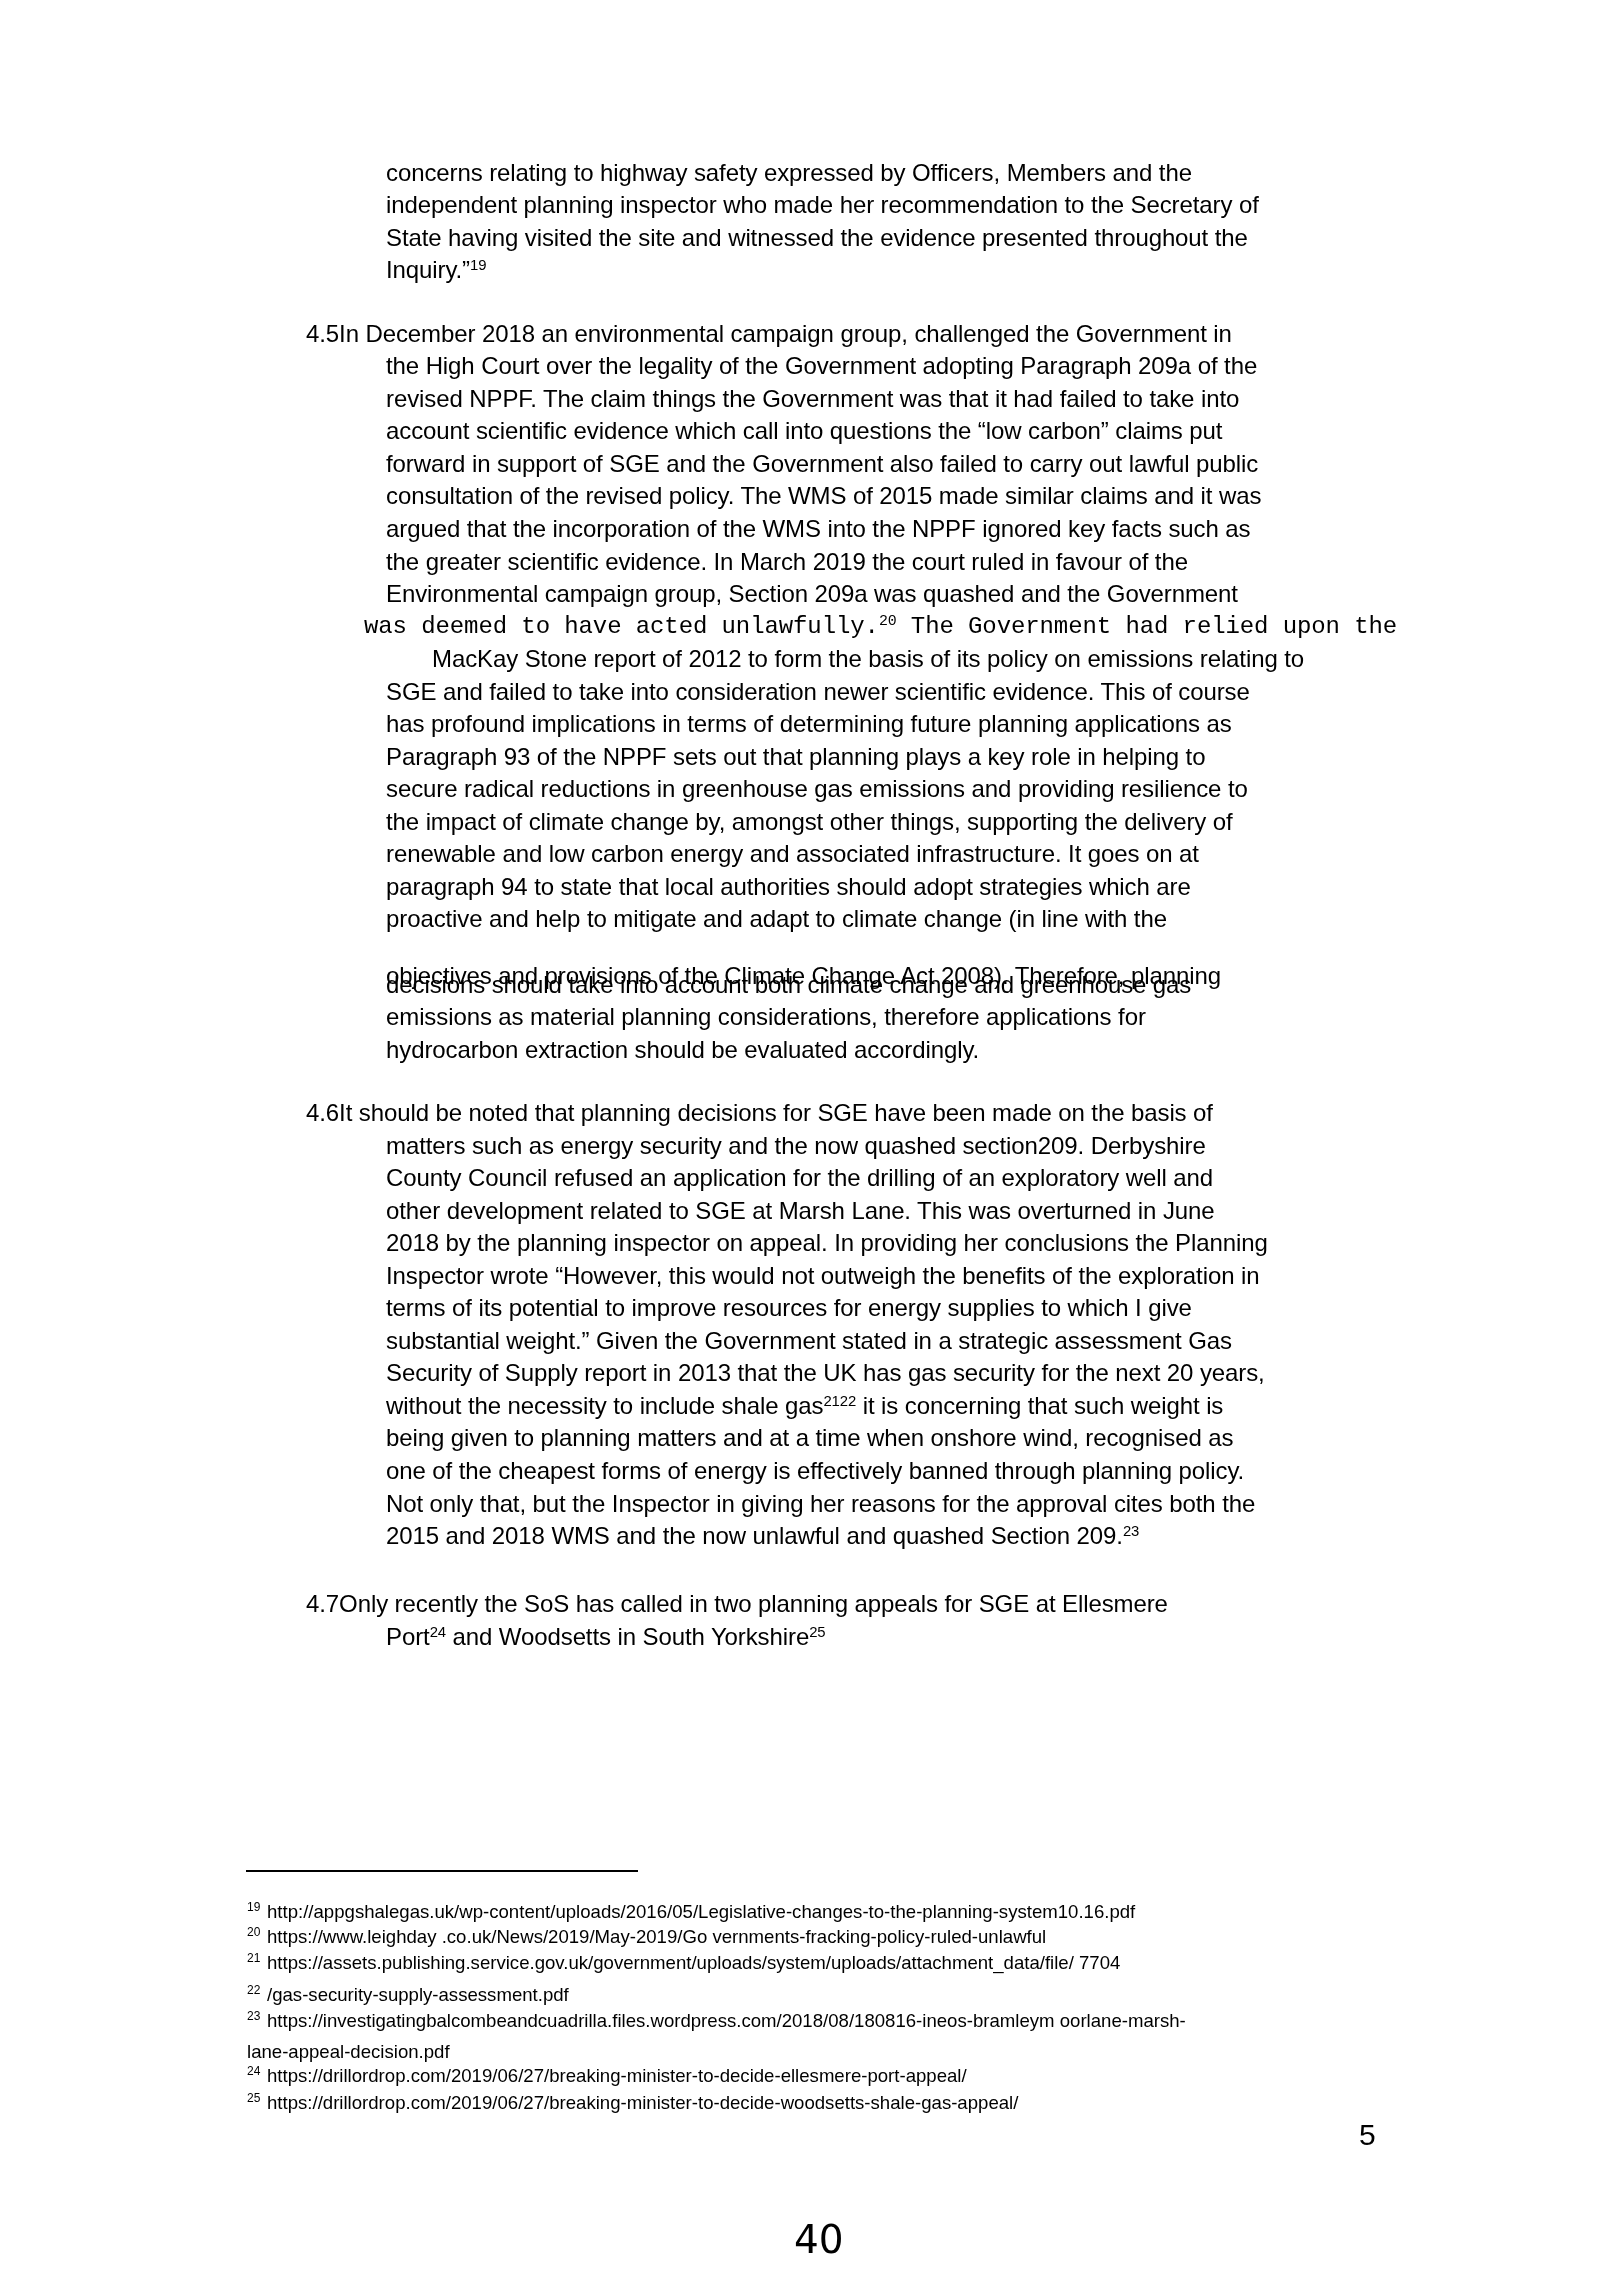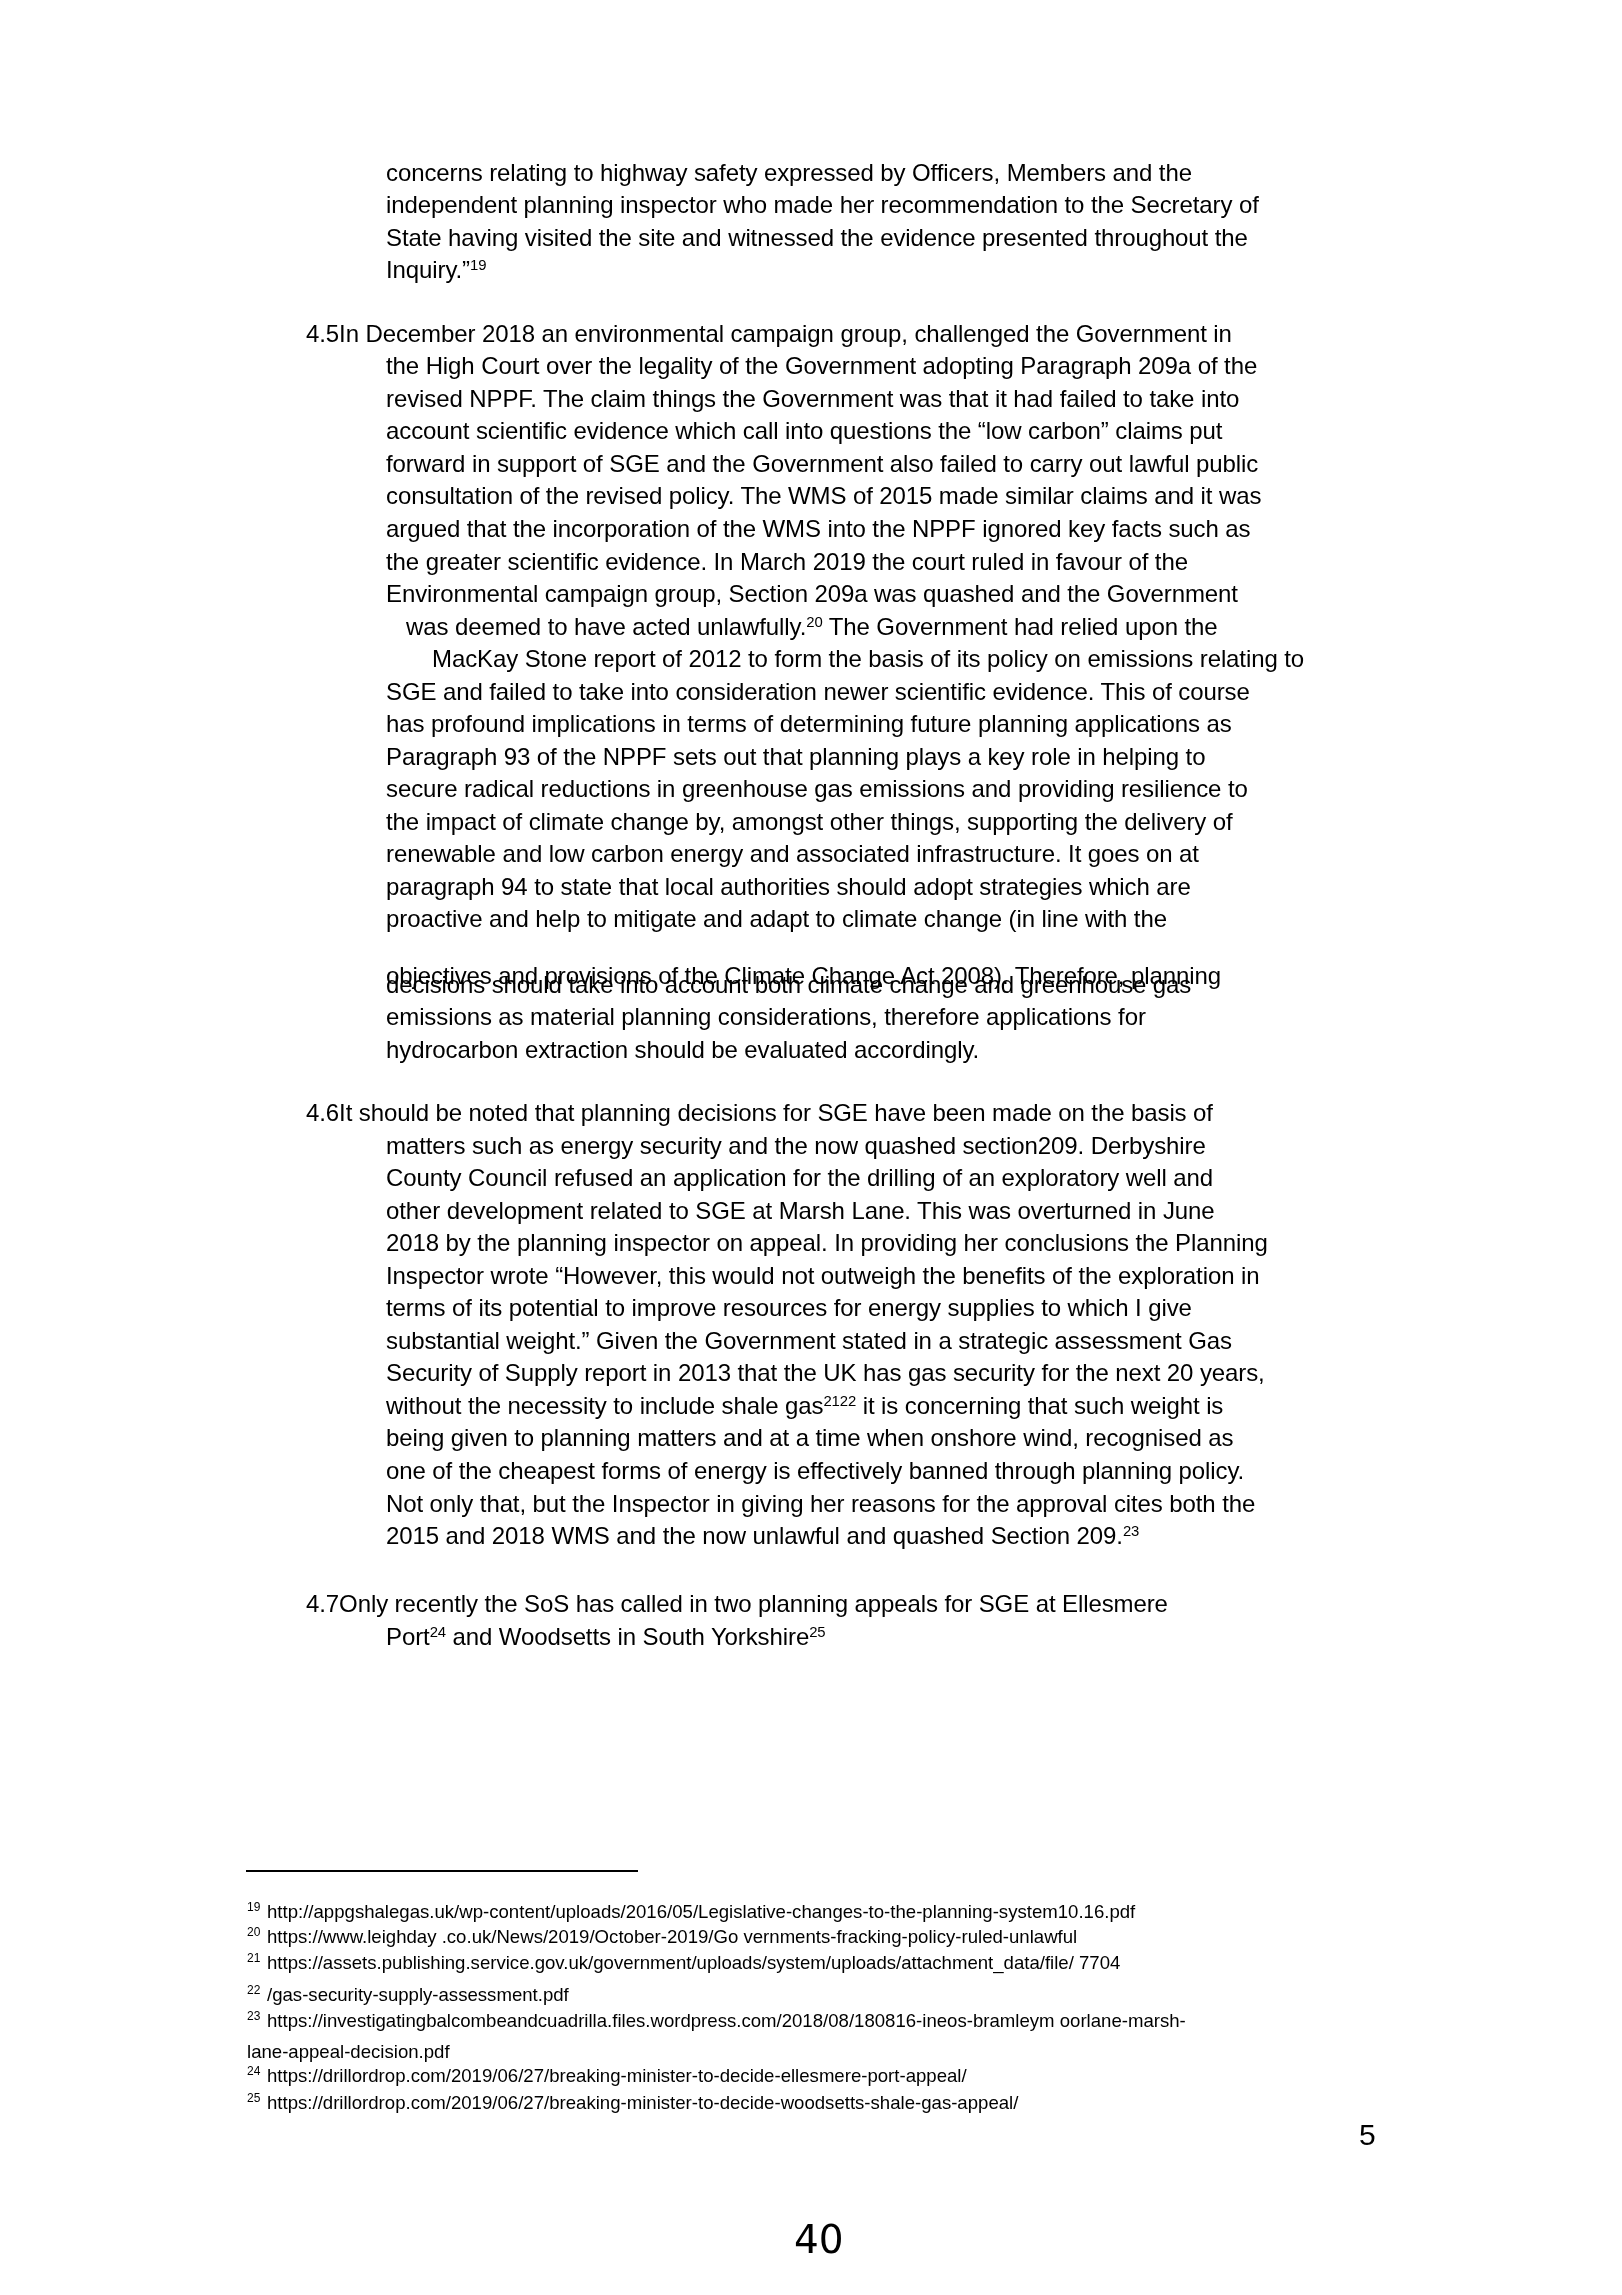--- a/index.html
+++ b/index.html
@@ -96,21 +96,21 @@
       <div>
         <div class="line" style="top: 318px; left: 306px;"><span class="para-num">4.5 </span><span>In December 2018 an environmental campaign group, challenged the Government in</span></div>
         <div class="line" style="top: 350px; left: 386px;"><span>the High Court over the legality of the Government adopting Paragraph 209a of the</span></div>
         <div class="line" style="top: 383px; left: 386px;"><span>revised NPPF. The claim things the Government was that it had failed to take into</span></div>
         <div class="line" style="top: 415px; left: 386px;"><span>account scientific evidence which call into questions the “low carbon” claims put</span></div>
         <div class="line" style="top: 448px; left: 386px;"><span>forward in support of SGE and the Government also failed to carry out lawful public</span></div>
         <div class="line" style="top: 480px; left: 386px;"><span>consultation of the revised policy. The WMS of 2015 made similar claims and it was</span></div>
         <div class="line" style="top: 513px; left: 386px;"><span>argued that the incorporation of the WMS into the NPPF ignored key facts such as</span></div>
         <div class="line" style="top: 546px; left: 386px;"><span>the greater scientific evidence. In March 2019 the court ruled in favour of the</span></div>
         <div class="line" style="top: 578px; left: 386px;"><span>Environmental campaign group, Section 209a was quashed and the Government</span></div>
-        <div class="line" style="top: 611px; left: 406px;"><span>was deemed to have acted unlawfully.</span><sup>20</sup><span> The Government had relied upon the</span></div>
+        <div class="line" style="top: 611px; left: 364px; font-family: Liberation Mono, monospace;"><span>was deemed to have acted unlawfully.</span><sup>20</sup><span> The Government had relied upon the</span></div>
         <div class="line" style="top: 643px; left: 386px; margin-left: 46px;"><span>MacKay Stone report of 2012 to form the basis of its policy on emissions relating to</span></div>
         <div class="line" style="top: 676px; left: 386px;"><span>SGE and failed to take into consideration newer scientific evidence. This of course</span></div>
         <div class="line" style="top: 708px; left: 386px;"><span>has profound implications in terms of determining future planning applications as</span></div>
         <div class="line" style="top: 741px; left: 386px;"><span>Paragraph 93 of the NPPF sets out that planning plays a key role in helping to</span></div>
         <div class="line" style="top: 773px; left: 386px;"><span>secure radical reductions in greenhouse gas emissions and providing resilience to</span></div>
         <div class="line" style="top: 806px; left: 386px;"><span>the impact of climate change by, amongst other things, supporting the delivery of</span></div>
         <div class="line" style="top: 838px; left: 386px;"><span>renewable and low carbon energy and associated infrastructure. It goes on at</span></div>
         <div class="line" style="top: 871px; left: 386px;"><span>paragraph 94 to state that local authorities should adopt strategies which are</span></div>
         <div class="line" style="top: 903px; left: 386px;"><span>proactive and help to mitigate and adapt to climate change (in line with the</span></div>
         <div class="line" style="top: 936px; left: 386px; margin-top: 24px;"><span>objectives and provisions of the Climate Change Act 2008). Therefore, planning</span></div>
@@ -136,21 +136,21 @@
       </div>
       <div>
         <div class="line" style="top: 1588px; left: 306px;"><span class="para-num">4.7 </span><span>Only recently the SoS has called in two planning appeals for SGE at Ellesmere</span></div>
         <div class="line" style="top: 1621px; left: 386px;"><span>Port</span><sup>24</sup><span> and Woodsetts in South Yorkshire</span><sup>25</sup></div>
       </div>
     </div>
 
   <div class="separator"></div>
   <div id="footnotes">
       <div class="fn" style="left: 247px; top: 1899px;"><span class="fn-num">19</span><span>http://appgshalegas.uk/wp-content/uploads/2016/05/Legislative-changes-to-the-planning-system10.16.pdf</span></div>
-      <div class="fn" style="left: 247px; top: 1924px;"><span class="fn-num">20</span><span>https://www.leighday .co.uk/News/2019/October-2019/Go vernments-fracking-policy-ruled-unlawful</span></div>
+      <div class="fn" style="left: 247px; top: 1924px;"><span class="fn-num">20</span><span>https://www.leighday .co.uk/News/2019/May-2019/Go vernments-fracking-policy-ruled-unlawful</span></div>
       <div class="fn" style="left: 247px; top: 1950px;"><span class="fn-num">21</span><span>https://assets.publishing.service.gov.uk/government/uploads/system/uploads/attachment_data/file/ 7704</span></div>
       <div class="fn" style="left: 247px; top: 1982px;"><span class="fn-num">22</span><span>/gas-security-supply-assessment.pdf</span></div>
       <div class="fn" style="left: 247px; top: 2008px;"><span class="fn-num">23</span><span>https://investigatingbalcombeandcuadrilla.files.wordpress.com/2018/08/180816-ineos-bramleym oorlane-marsh-</span></div>
       <div class="fn" style="left: 247px; top: 2039px;">lane-appeal-decision.pdf</div>
       <div class="fn" style="left: 247px; top: 2063px;"><span class="fn-num">24</span><span>https://drillordrop.com/2019/06/27/breaking-minister-to-decide-ellesmere-port-appeal/</span></div>
       <div class="fn" style="left: 247px; top: 2090px;"><span class="fn-num">25</span><span>https://drillordrop.com/2019/06/27/breaking-minister-to-decide-woodsetts-shale-gas-appeal/</span></div>
     </div>
 
   <div class="page-num-inner">5</div>
   <div class="page-num-outer">40</div>

